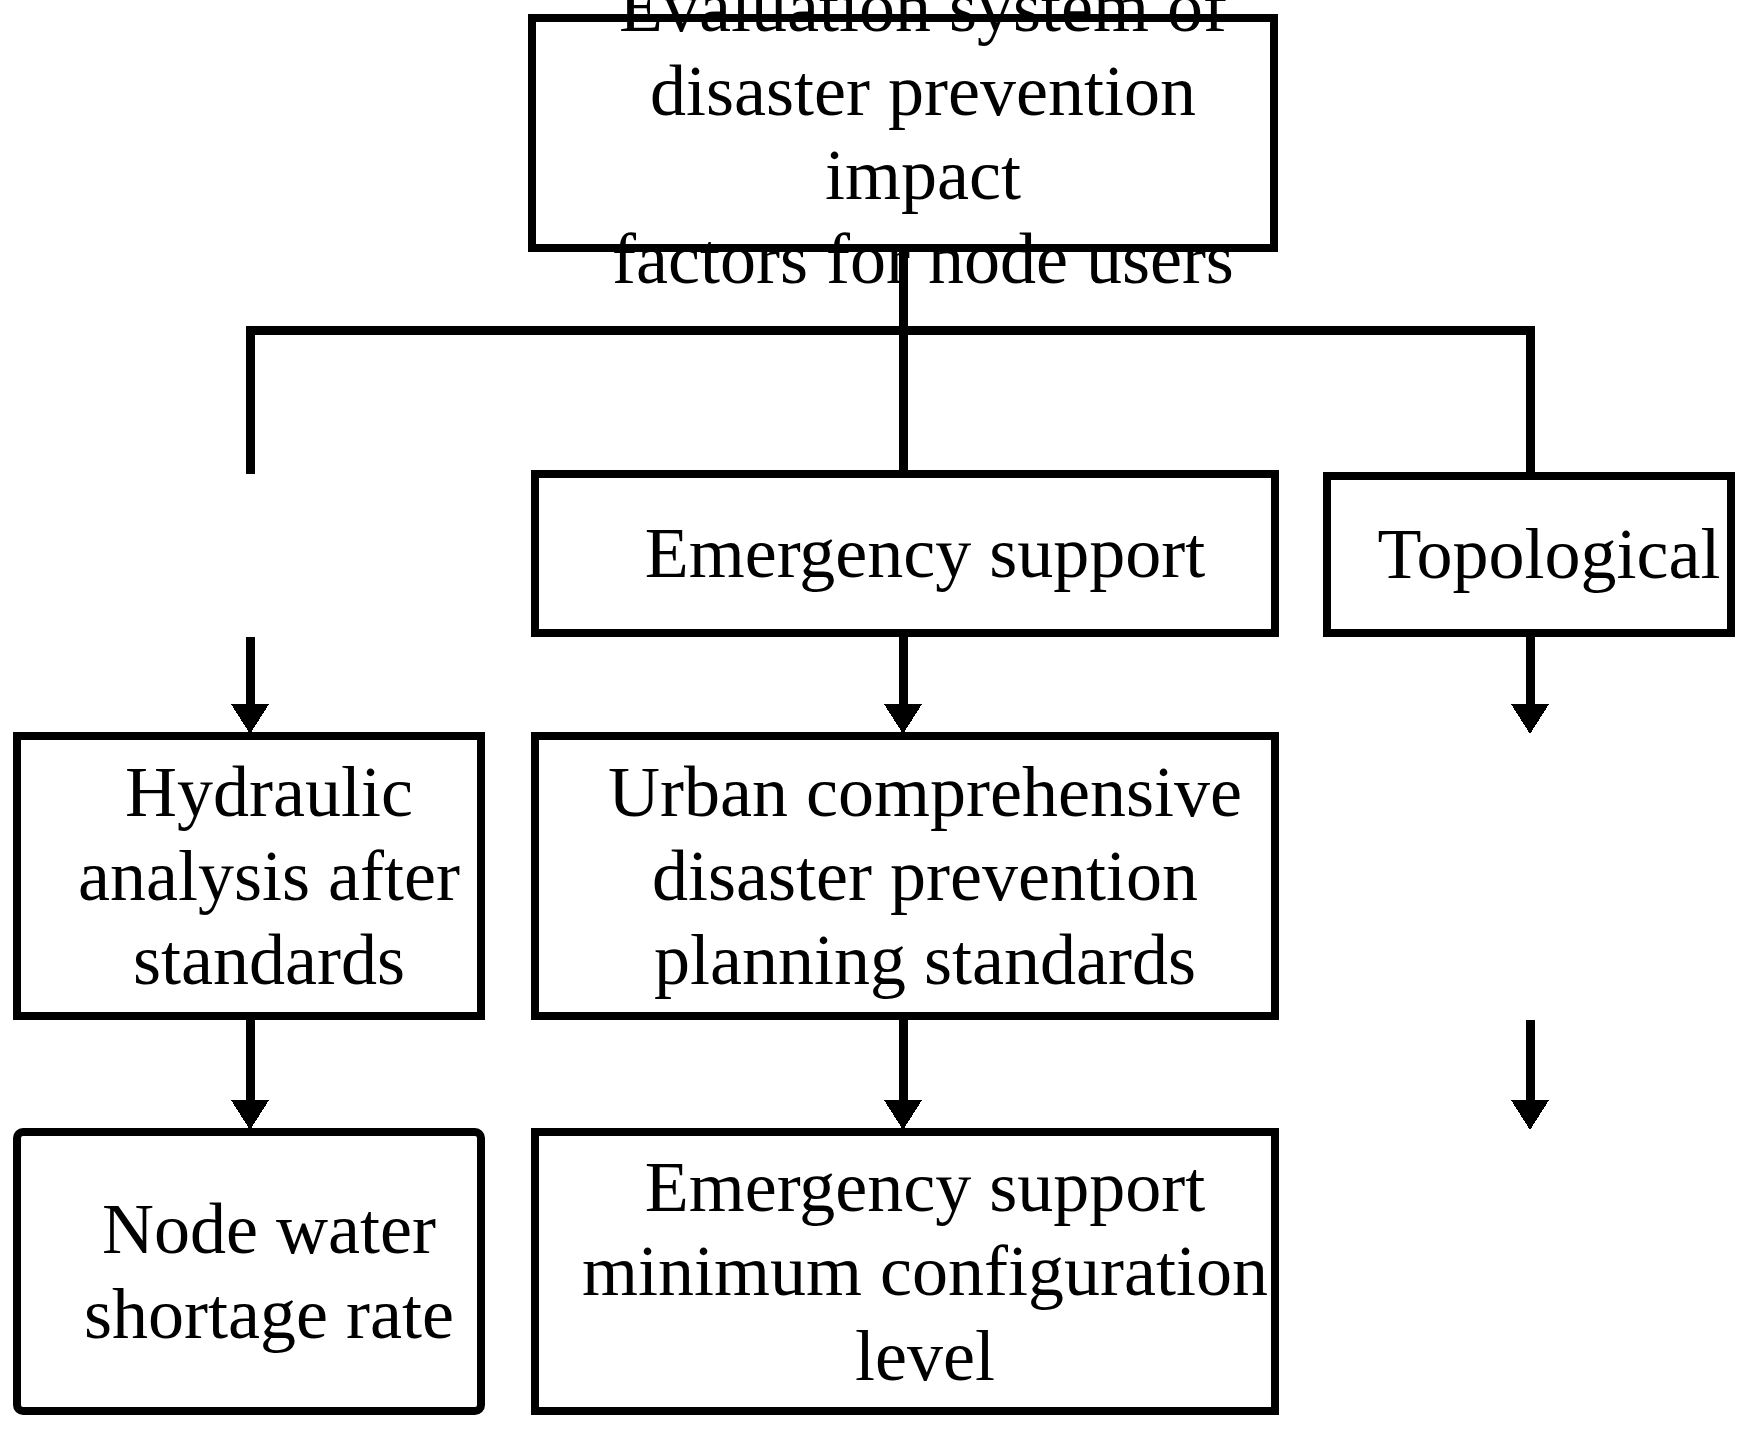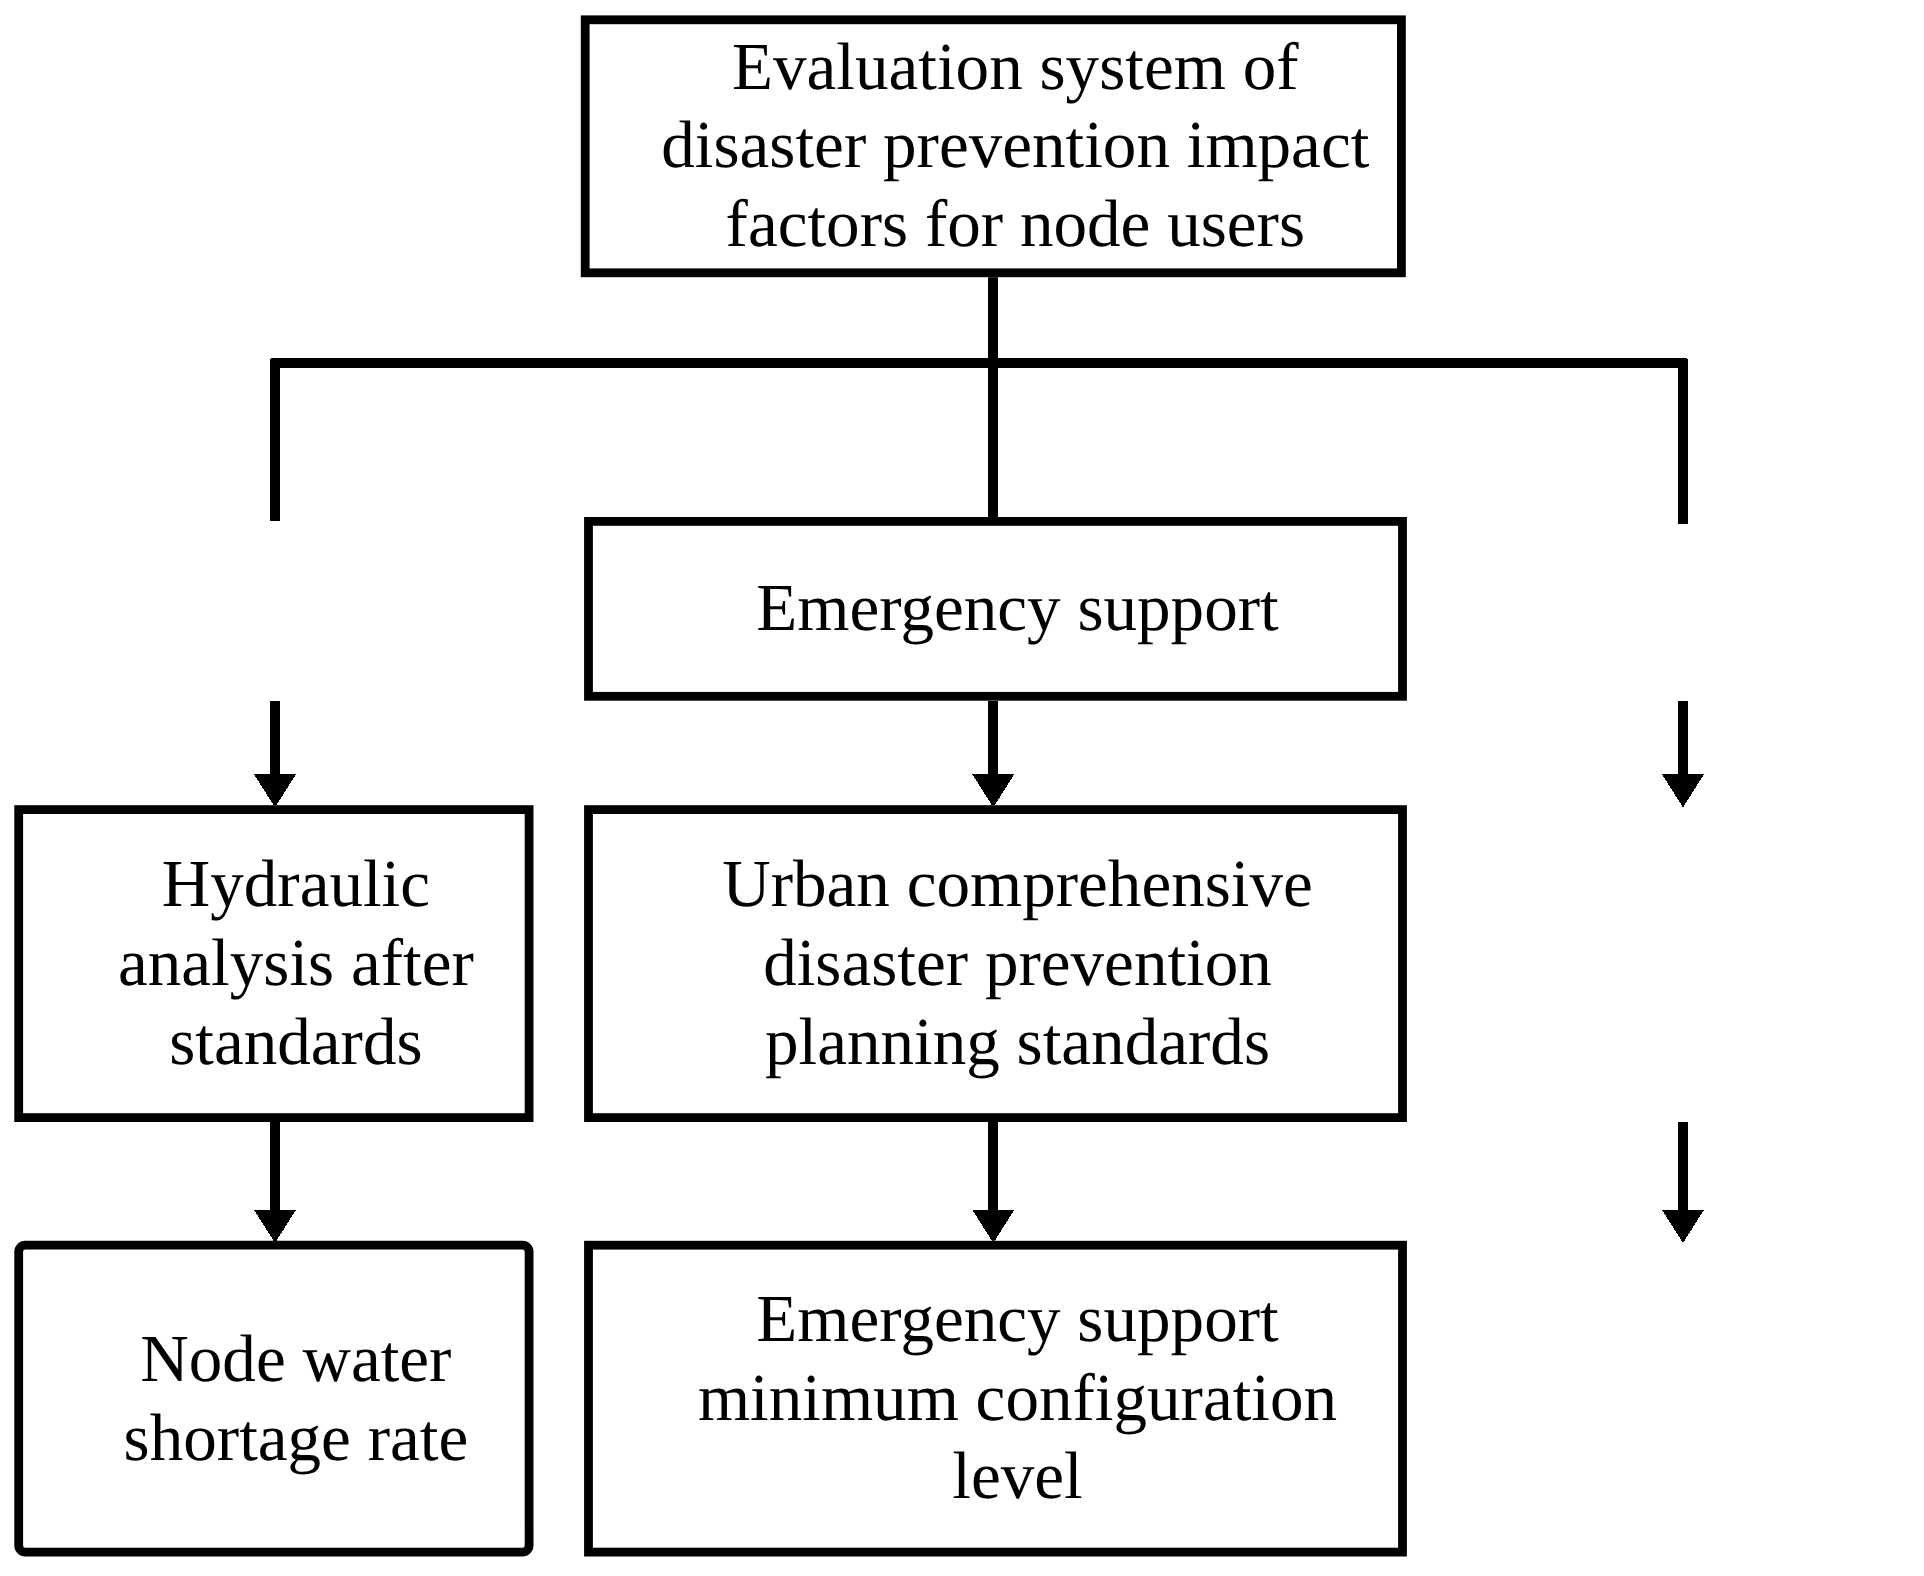--- a/index.html
+++ b/index.html
@@ -25,21 +25,21 @@
   }
   .node {
     position: absolute;
     box-sizing: border-box;
     border: 8px solid #000000;
     background: #ffffff;
     display: flex;
     align-items: center;
     justify-content: center;
     text-align: center;
-    font-size: 61px;
+    font-size: 72px;
     line-height: 1.17;
     white-space: pre-line;
     letter-spacing: 0px;
     padding-left: 40px;
   }
   
   #n-root { left: 528px; top: 14px;   width: 750px; height: 238px; }
   #n-b1   { left: 13px;  top: 470px;  width: 472px; height: 167px; }
   #n-b2   { left: 531px; top: 470px;  width: 748px; height: 167px; }
   #n-b3   { left: 1323px;top: 472px;  width: 412px; height: 165px; }
@@ -90,20 +90,21 @@
       <line x1="1530" y1="1020" x2="1530" y2="1105" stroke="#000000" stroke-width="9"></line>
       <polygon points="1511,1100 1549,1100 1530,1130" fill="#000000"></polygon>
     </g>
   </svg>
 
   <div class="node" id="n-root">Evaluation system of
 disaster prevention impact
 factors for node users</div>
 
   <div class="node" id="n-b2">Emergency support</div>
+  <div class="node" id="n-b3">Topological</div>
 
   <div class="node" id="n-m1">Hydraulic
 analysis after
 standards</div>
   <div class="node" id="n-m2">Urban comprehensive
 disaster prevention
 planning standards</div>
 
   <div class="node" id="n-l1">Node water
 shortage rate</div>

